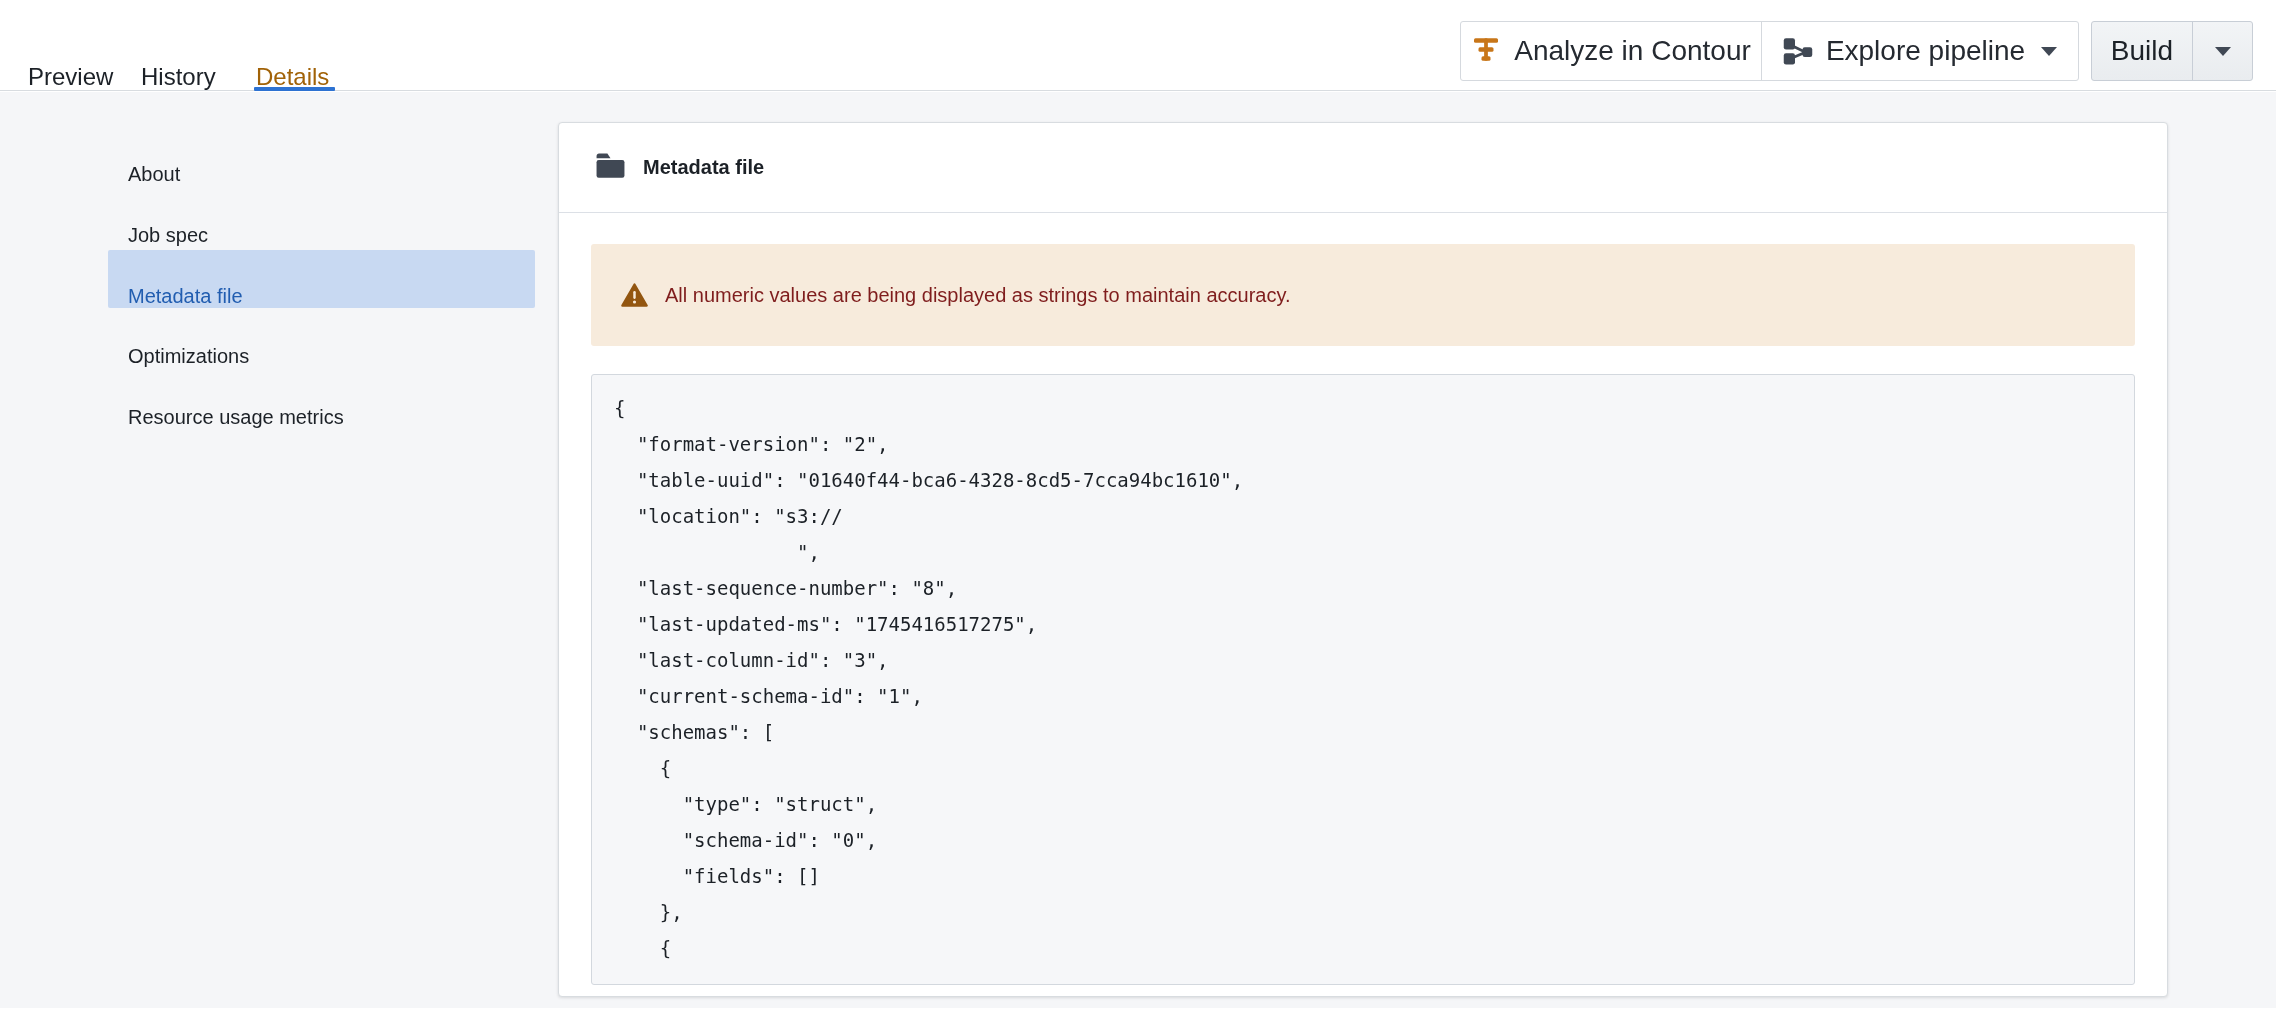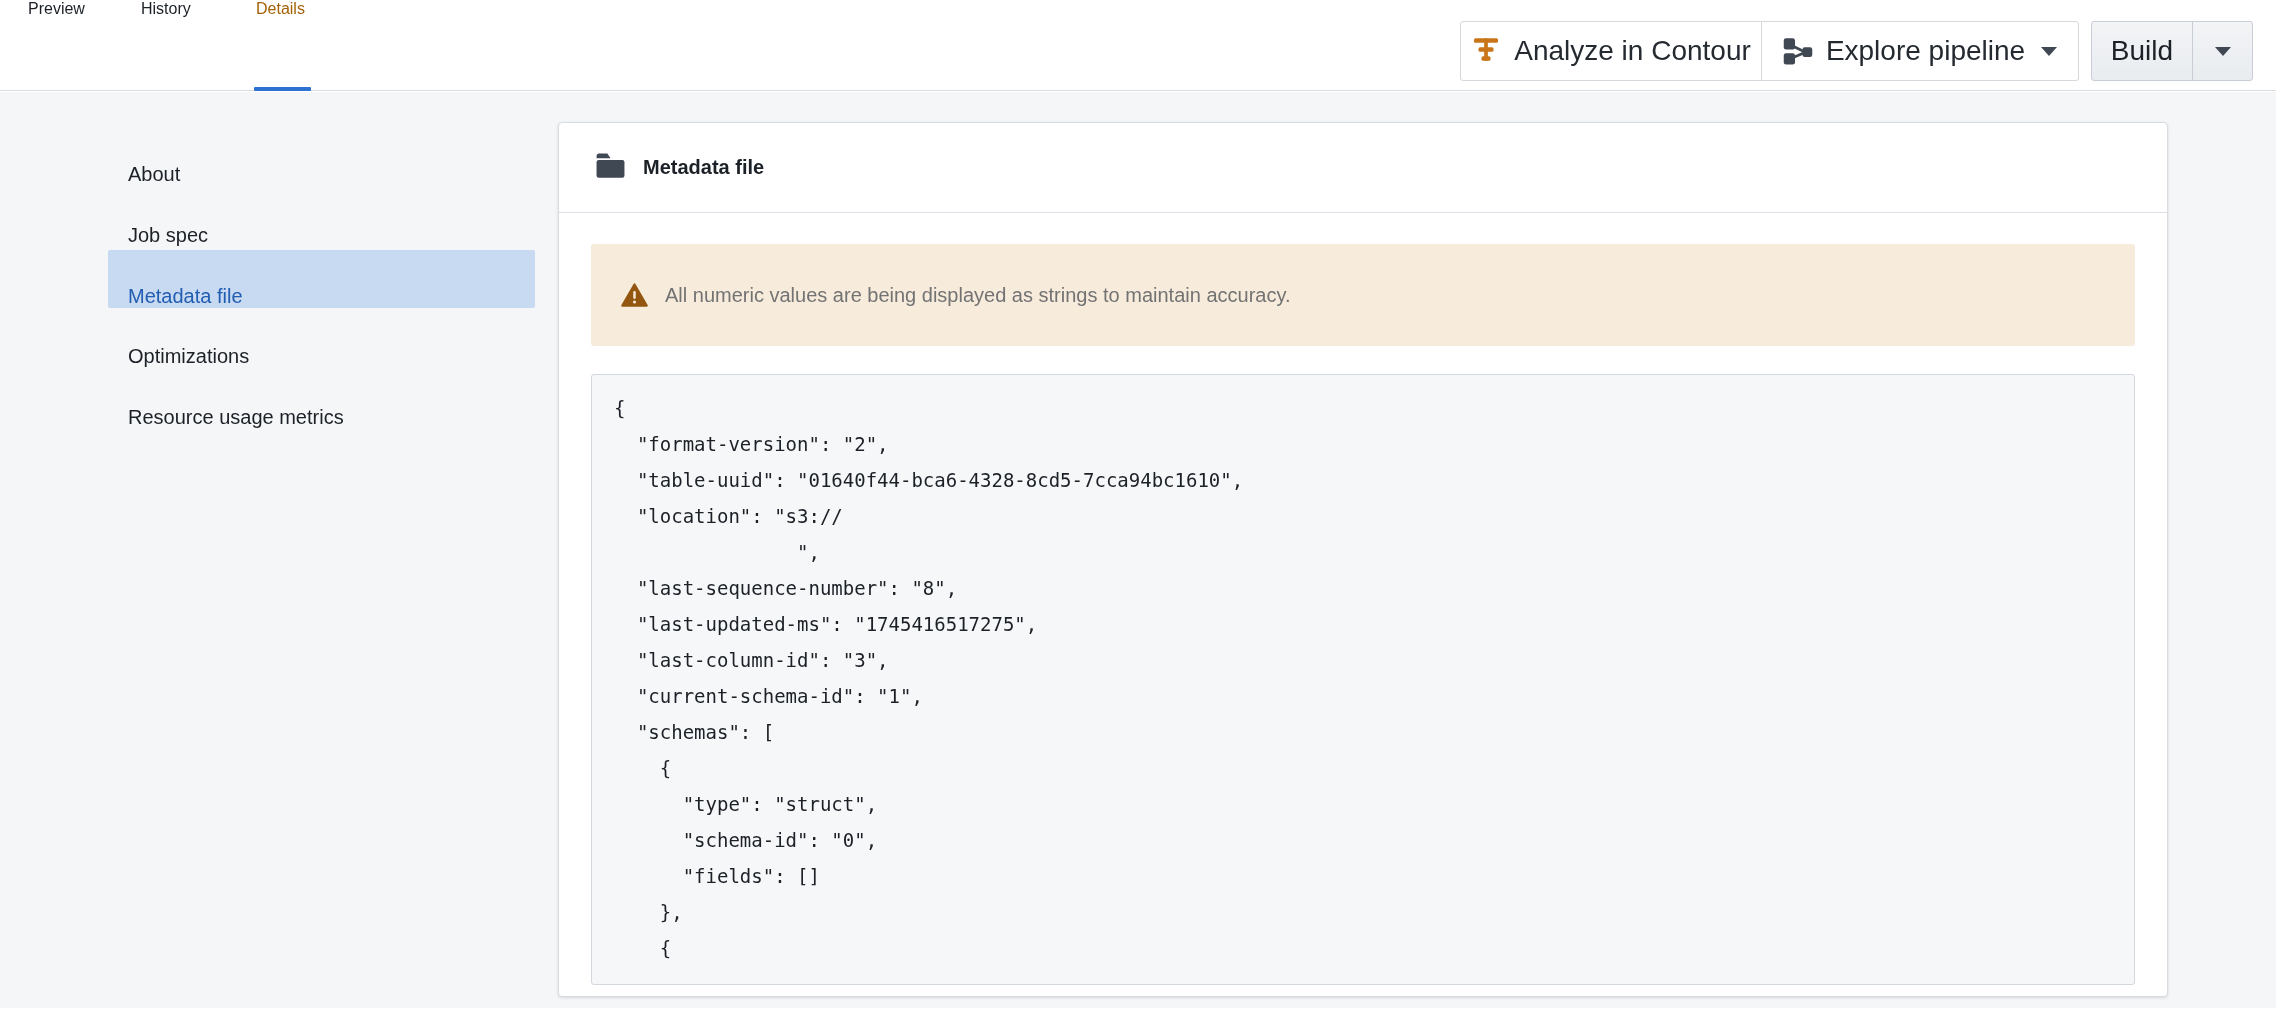--- a/index.html
+++ b/index.html
@@ -4,21 +4,21 @@
 <style>
   * { box-sizing: border-box; margin: 0; padding: 0; }
   html, body { width: 2276px; height: 1028px; background: #ffffff; overflow: hidden; }
   body { font-family: "Liberation Sans", "DejaVu Sans", sans-serif; color: #1C2127; position: relative; }
 
   
   .content-bg { position: absolute; top: 92px; left: 0; width: 2276px; height: 916px; background: #F5F6F8; }
 
   
   .tabbar { position: absolute; top: 0; left: 0; width: 2276px; height: 91px; background: #ffffff; border-bottom: 1px solid #D8DCE0; z-index: 3; }
-  .tab { position: absolute; top: 0; height: 91px; display: flex; align-items: flex-start; font-size: 16px; color: #1C2127; cursor: pointer; }
+  .tab { position: absolute; top: 0; height: 91px; display: flex; align-items: flex-end; font-size: 24px; color: #1C2127; cursor: pointer; }
   .tab-preview { left: 28px; }
   .tab-history { left: 141px; }
   .tab-details { left: 256px; color: #a16207; }
   .tab .underline { position: absolute; left: -2px; right: -6px; bottom: 0; height: 4px; background: #2D72D2; border-radius: 1px; }
 
   
   .toolbar { position: absolute; top: 21px; right: 23px; height: 60px; display: flex; align-items: stretch; z-index: 4; }
   .btn { font-family: "Liberation Sans", sans-serif; font-size: 28px; color: #252A31; background: none; border: none; cursor: pointer; display: flex; align-items: center; justify-content: center; }
   .btn-group-white { display: flex; height: 60px; background: #ffffff; border: 1px solid #D5D9DE; border-radius: 3px; overflow: hidden; }
   .btn-analyze { width: 300px; }
@@ -36,21 +36,21 @@
   .sidebar { position: absolute; top: 92px; left: 0; width: 558px; height: 916px; z-index: 2; }
   .side-item { position: absolute; left: 108px; width: 427px; height: 58px; display: flex; align-items: flex-end; padding-left: 20px; font-size: 20px; color: #1C2127; border-radius: 2px; cursor: pointer; }
   .side-item.selected { background: #C8D9F2; color: #215DB0; }
   .si-0 { top: 36px; } .si-1 { top: 97px; } .si-2 { top: 158px; } .si-3 { top: 218px; } .si-4 { top: 279px; }
 
   
   .card { position: absolute; top: 122px; left: 558px; width: 1610px; height: 875px; background: #ffffff; border: 1px solid #D8DCE0; border-radius: 4px; box-shadow: 0 1px 3px rgba(17,20,24,0.12); z-index: 2; }
   .card-header { position: absolute; top: 0; left: 0; width: 100%; height: 90px; border-bottom: 1px solid #DCE0E6; display: flex; align-items: center; padding: 0 36px; }
   .card-title { font-size: 20px; font-weight: 700; color: #1C2127; margin-left: 17px; }
 
-  .callout { position: absolute; top: 121px; left: 32px; width: 1544px; height: 102px; background: #F7EBDC; border-radius: 3px; display: flex; align-items: center; padding: 0 30px; color: #737373; font-size: 20px; }
+  .callout { position: absolute; top: 121px; left: 32px; width: 1544px; height: 102px; background: #F7EBDC; border-radius: 3px; display: flex; align-items: center; padding: 0 30px; color: #7f1d1d; font-size: 20px; }
   .callout .ic { display: inline-flex; margin-right: 17px; flex: none; }
 
   .codeblock { position: absolute; top: 251px; left: 32px; width: 1544px; height: 611px; background: #F6F7F9; border: 1px solid #D3D8DE; border-radius: 3px; overflow: auto; }
   .codeblock pre { margin: 0; padding: 15px 22px; font-family: "DejaVu Sans Mono", "Liberation Mono", monospace; font-size: 19px; line-height: 36px; color: #1C2127; white-space: pre; }
 </style>
 </head>
 <body>
 
 <div class="content-bg"></div>
 

